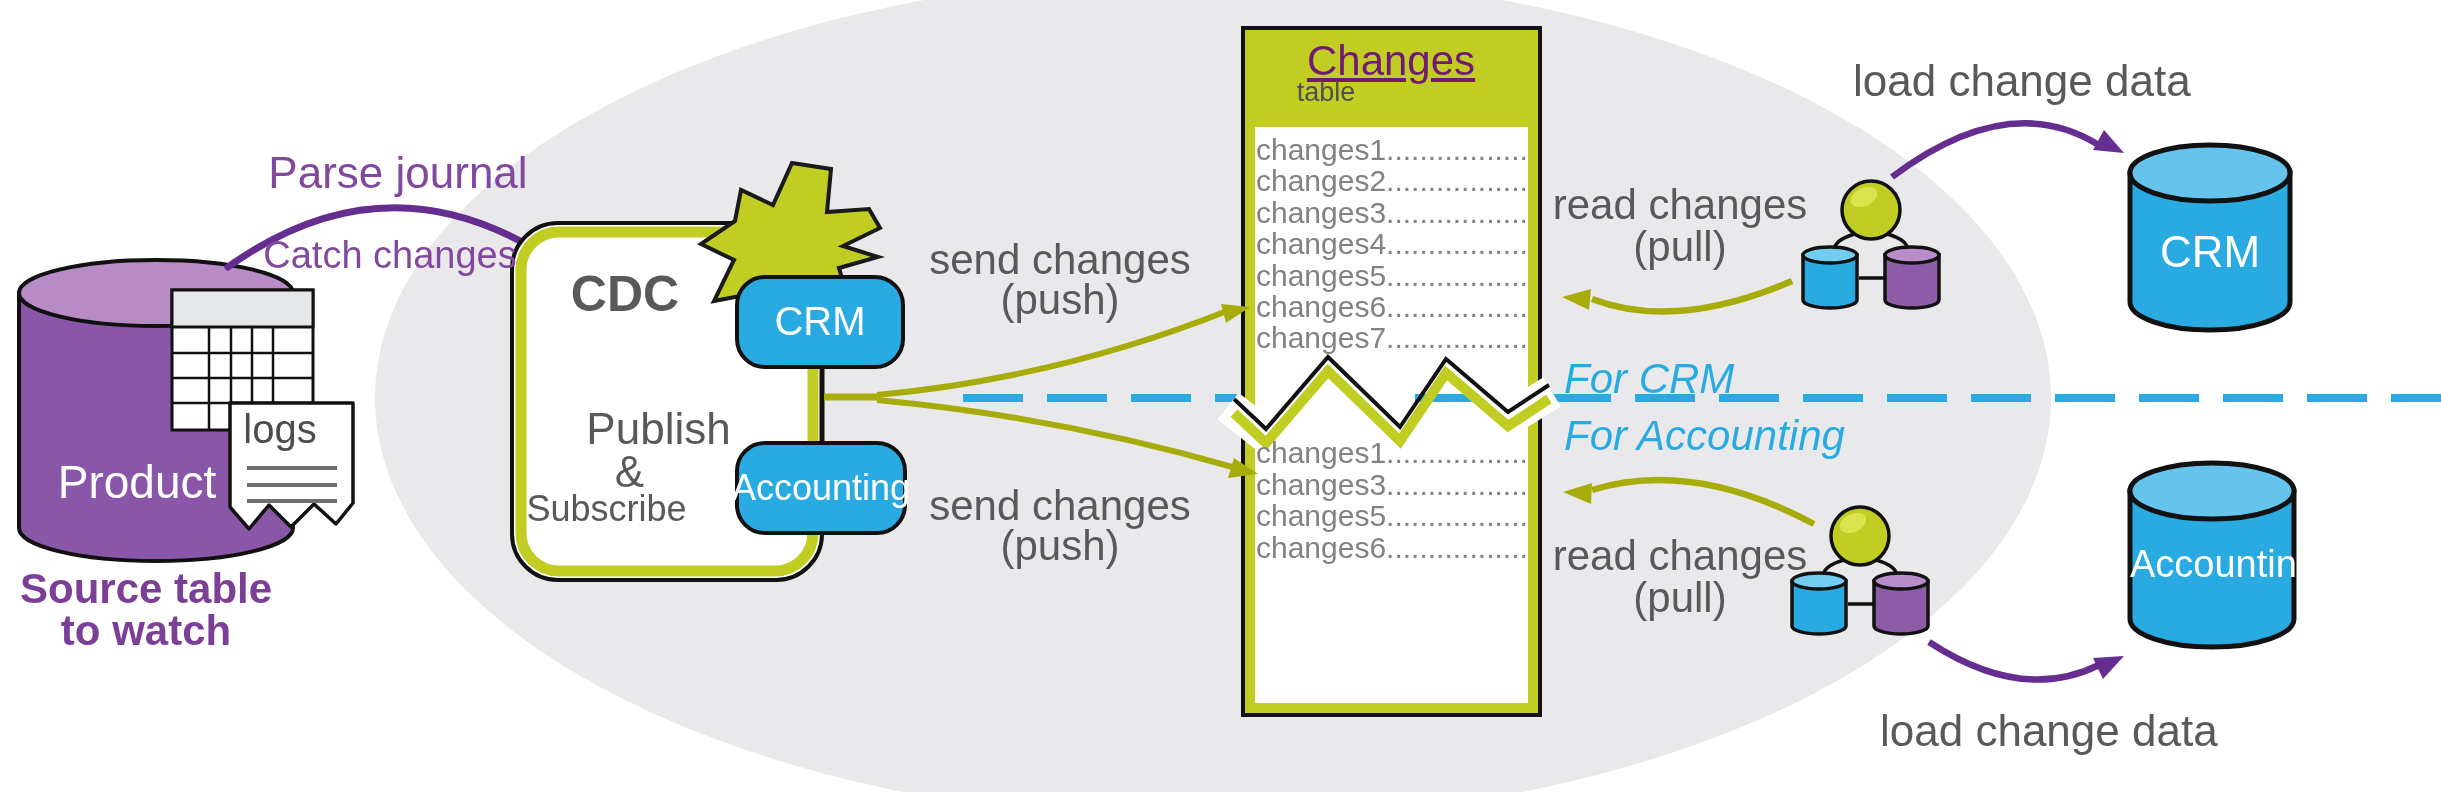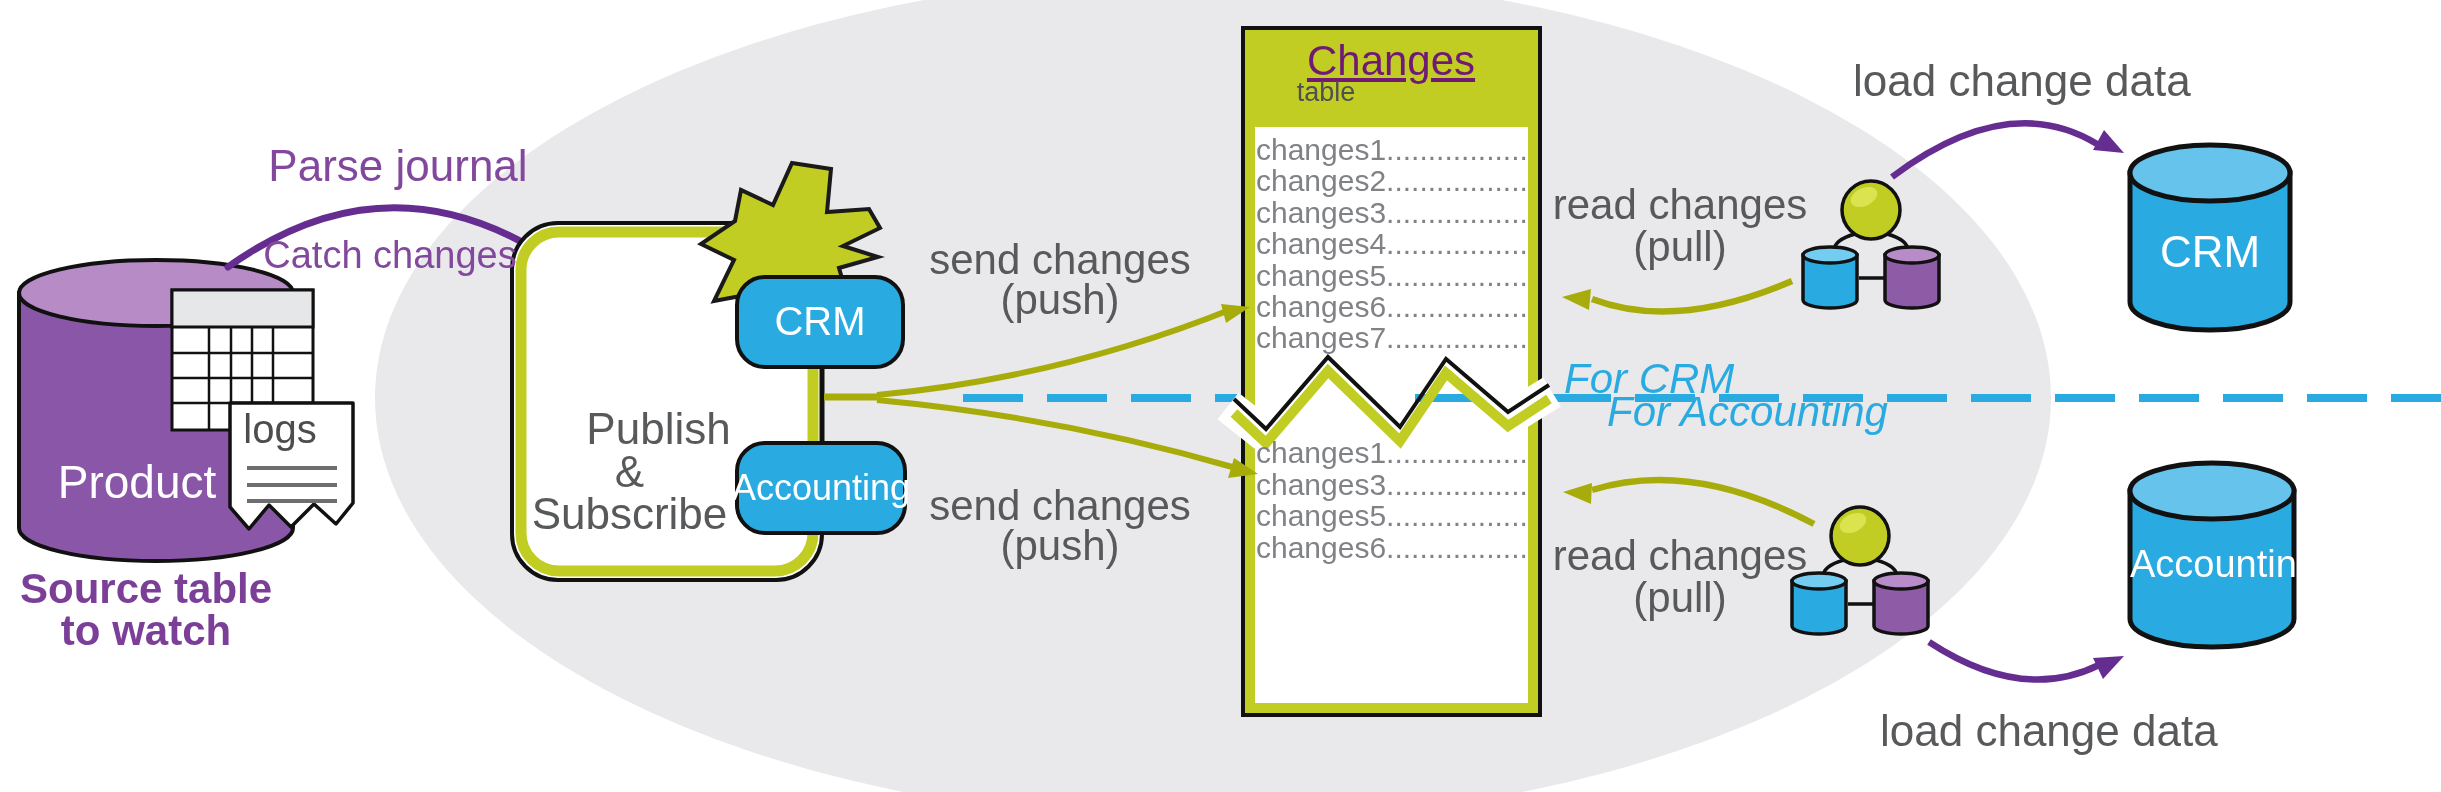--- a/index.html
+++ b/index.html
@@ -119,35 +119,36 @@
     <g>
       <path d="M 2130 173 L 2130 302 A 80 28 0 0 0 2290 302 L 2290 173 Z" fill="#29abe2" stroke="#111111" stroke-width="5"></path>
       <ellipse cx="2210" cy="173" rx="80" ry="28" fill="#66c3eb" stroke="#111111" stroke-width="5"></ellipse>
     </g>
     <g>
       <path d="M 2130 491 L 2130 619 A 82 28 0 0 0 2294 619 L 2294 491 Z" fill="#29abe2" stroke="#111111" stroke-width="5"></path>
       <ellipse cx="2212" cy="491" rx="82" ry="28" fill="#66c3eb" stroke="#111111" stroke-width="5"></ellipse>
     </g>
   </svg>
 
-  <div class="txt purple-label center" style="left:248px;top:142px;width:300px;font-size:44px;">Parse journal</div>
+  <div class="txt purple-label center" style="left:248px;top:149px;width:300px;font-size:44px;">Parse journal</div>
 
   <div class="txt purple-label center" style="left:240px;top:235px;width:300px;font-size:38px;">Catch changes</div>
 
   <div class="txt white center" style="left:57px;top:458px;width:160px;font-size:46px;">Product</div>
 
   <div class="txt center" style="left:230px;top:408px;width:100px;font-size:40px;color:#4d4d4f;">logs</div>
 
   <div class="txt center" style="left:20px;top:608px;width:252px;font-size:42px;font-weight:bold;color:#7b3f98;">to watch</div>
   <div class="txt center" style="left:20px;top:566px;width:252px;font-size:42px;font-weight:bold;color:#7b3f98;">Source table</div>
 
+  <div class="txt darkgray center" style="left:525px;top:267px;width:200px;font-size:50px;font-weight:bold;">CDC</div>
 
   <div class="txt darkgray center" style="left:527px;top:405px;width:205px;font-size:44px;margin-left:29px;">Publish</div>
   <div class="txt darkgray center" style="left:527px;top:448px;width:205px;font-size:44px;">&amp;</div>
-  <div class="txt darkgray center" style="left:527px;top:490px;width:205px;font-size:44px;">Subscribe</div>
+  <div class="txt darkgray center" style="left:504px;top:490px;width:205px;font-size:36px;">Subscribe</div>
 
   <div class="txt white flexc" style="left:737px;top:277px;width:166px;height:90px;font-size:40px;">CRM</div>
   <div class="txt white flexc" style="left:737px;top:443px;width:168px;height:90px;font-size:36px;">Accounting</div>
 
   <div class="txt darkgray center" style="left:910px;top:237px;width:300px;font-size:42px;">send changes</div>
   <div class="txt darkgray center" style="left:910px;top:277px;width:300px;font-size:42px;">(push)</div>
 
   <div class="txt darkgray center" style="left:910px;top:483px;width:300px;font-size:42px;">send changes</div>
   <div class="txt darkgray center" style="left:910px;top:523px;width:300px;font-size:42px;">(push)</div>
 
@@ -161,21 +162,21 @@
   <div class="txt rowtext" style="left:1256px;top:260px;">changes5......................</div>
   <div class="txt rowtext" style="left:1256px;top:291px;">changes6......................</div>
   <div class="txt rowtext" style="left:1256px;top:322px;">changes7......................</div>
 
   <div class="txt rowtext" style="left:1256px;top:437px;">changes1......................</div>
   <div class="txt rowtext" style="left:1256px;top:469px;">changes3......................</div>
   <div class="txt rowtext" style="left:1256px;top:500px;">changes5......................</div>
   <div class="txt rowtext" style="left:1256px;top:532px;">changes6......................</div>
 
   <div class="txt cyan-italic" style="left:1564px;top:340px;margin-top:16px;">For CRM</div>
-  <div class="txt cyan-italic" style="left:1564px;top:389px;margin-left:43px;">For Accounting</div>
+  <div class="txt cyan-italic" style="left:1564px;top:413px;">For Accounting</div>
 
   <div class="txt darkgray center" style="left:1530px;top:182px;width:300px;font-size:42px;">read changes</div>
   <div class="txt darkgray center" style="left:1530px;top:224px;width:300px;font-size:42px;">(pull)</div>
 
   <div class="txt darkgray center" style="left:1530px;top:533px;width:300px;font-size:42px;">read changes</div>
   <div class="txt darkgray center" style="left:1530px;top:575px;width:300px;font-size:42px;">(pull)</div>
 
   <div class="txt darkgray center" style="left:1853px;top:57px;width:300px;font-size:44px;">load change data</div>
   <div class="txt darkgray center" style="left:1880px;top:707px;width:300px;font-size:44px;">load change data</div>
 

